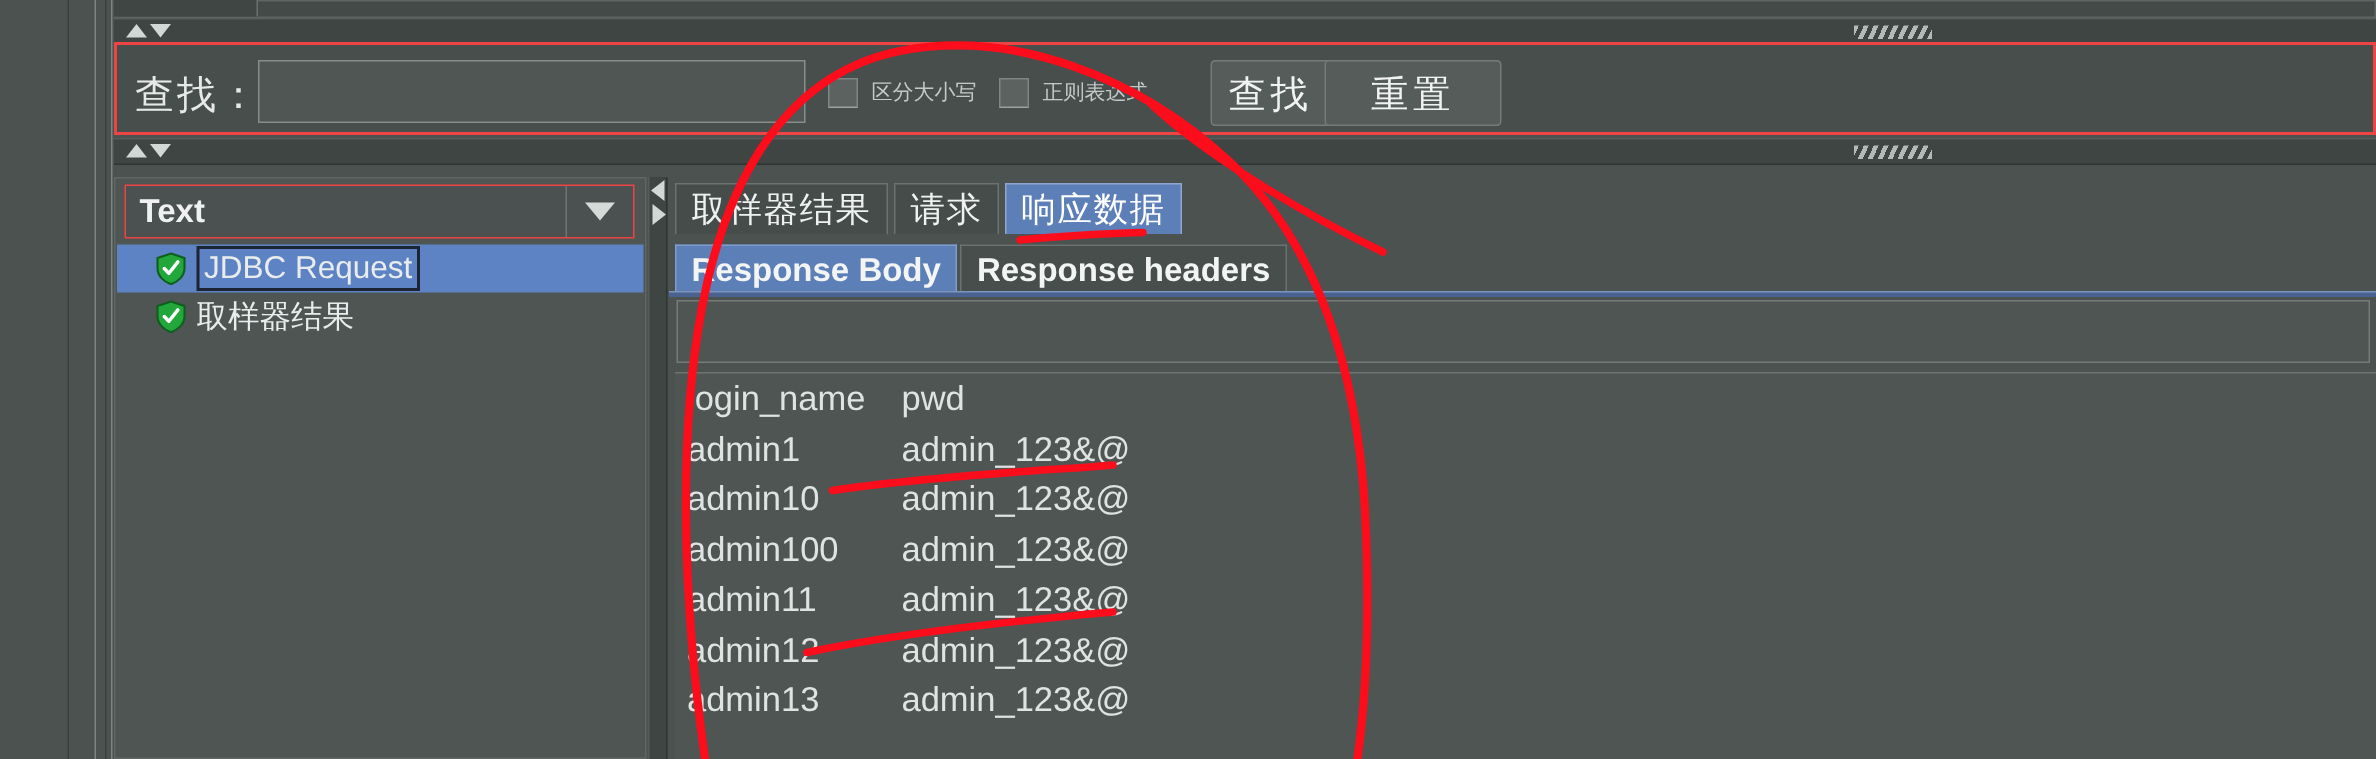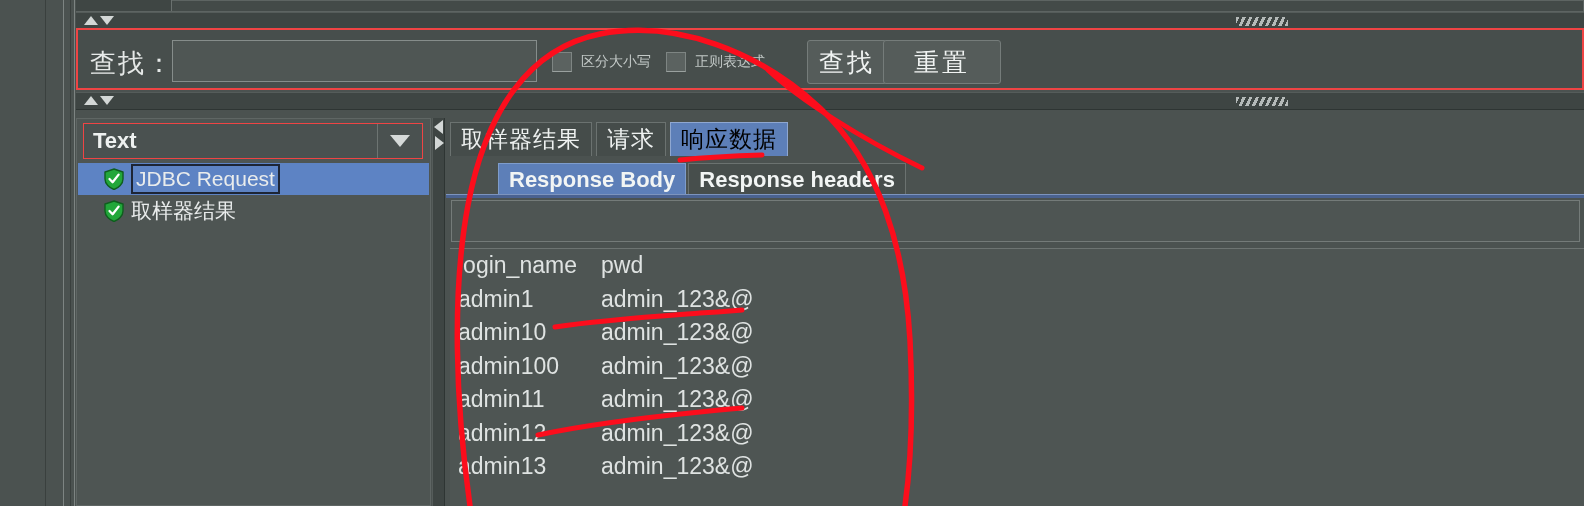--- a/index.html
+++ b/index.html
@@ -211,25 +211,25 @@
     font-size: 23px; color: #eef1f0;
     background: #454c4a;
     border: 1px solid #6b7270;
     border-bottom: none;
     box-sizing: border-box;
     letter-spacing: 1px;
   }
   .tab.active {
     background: #5d7fb8;
     border-color: #8fa7d0;
-    color: #000000;
+    color: #ffffff;
   }
   .subtabrow {
     position: absolute; left: 4px; top: 44px; height: 34px;
-    display: flex; align-items: flex-end; gap: 2px; margin-left: 48px;
+    display: flex; align-items: flex-end; gap: 2px;
   }
   .subtab {
     height: 33px; padding: 0 10px;
     display: flex; align-items: center;
     font-size: 22px; font-weight: bold; color: #f2f5f4;
     background: #474e4c;
     border: 1px solid #6b7270;
     border-bottom: none;
     box-sizing: border-box;
   }

